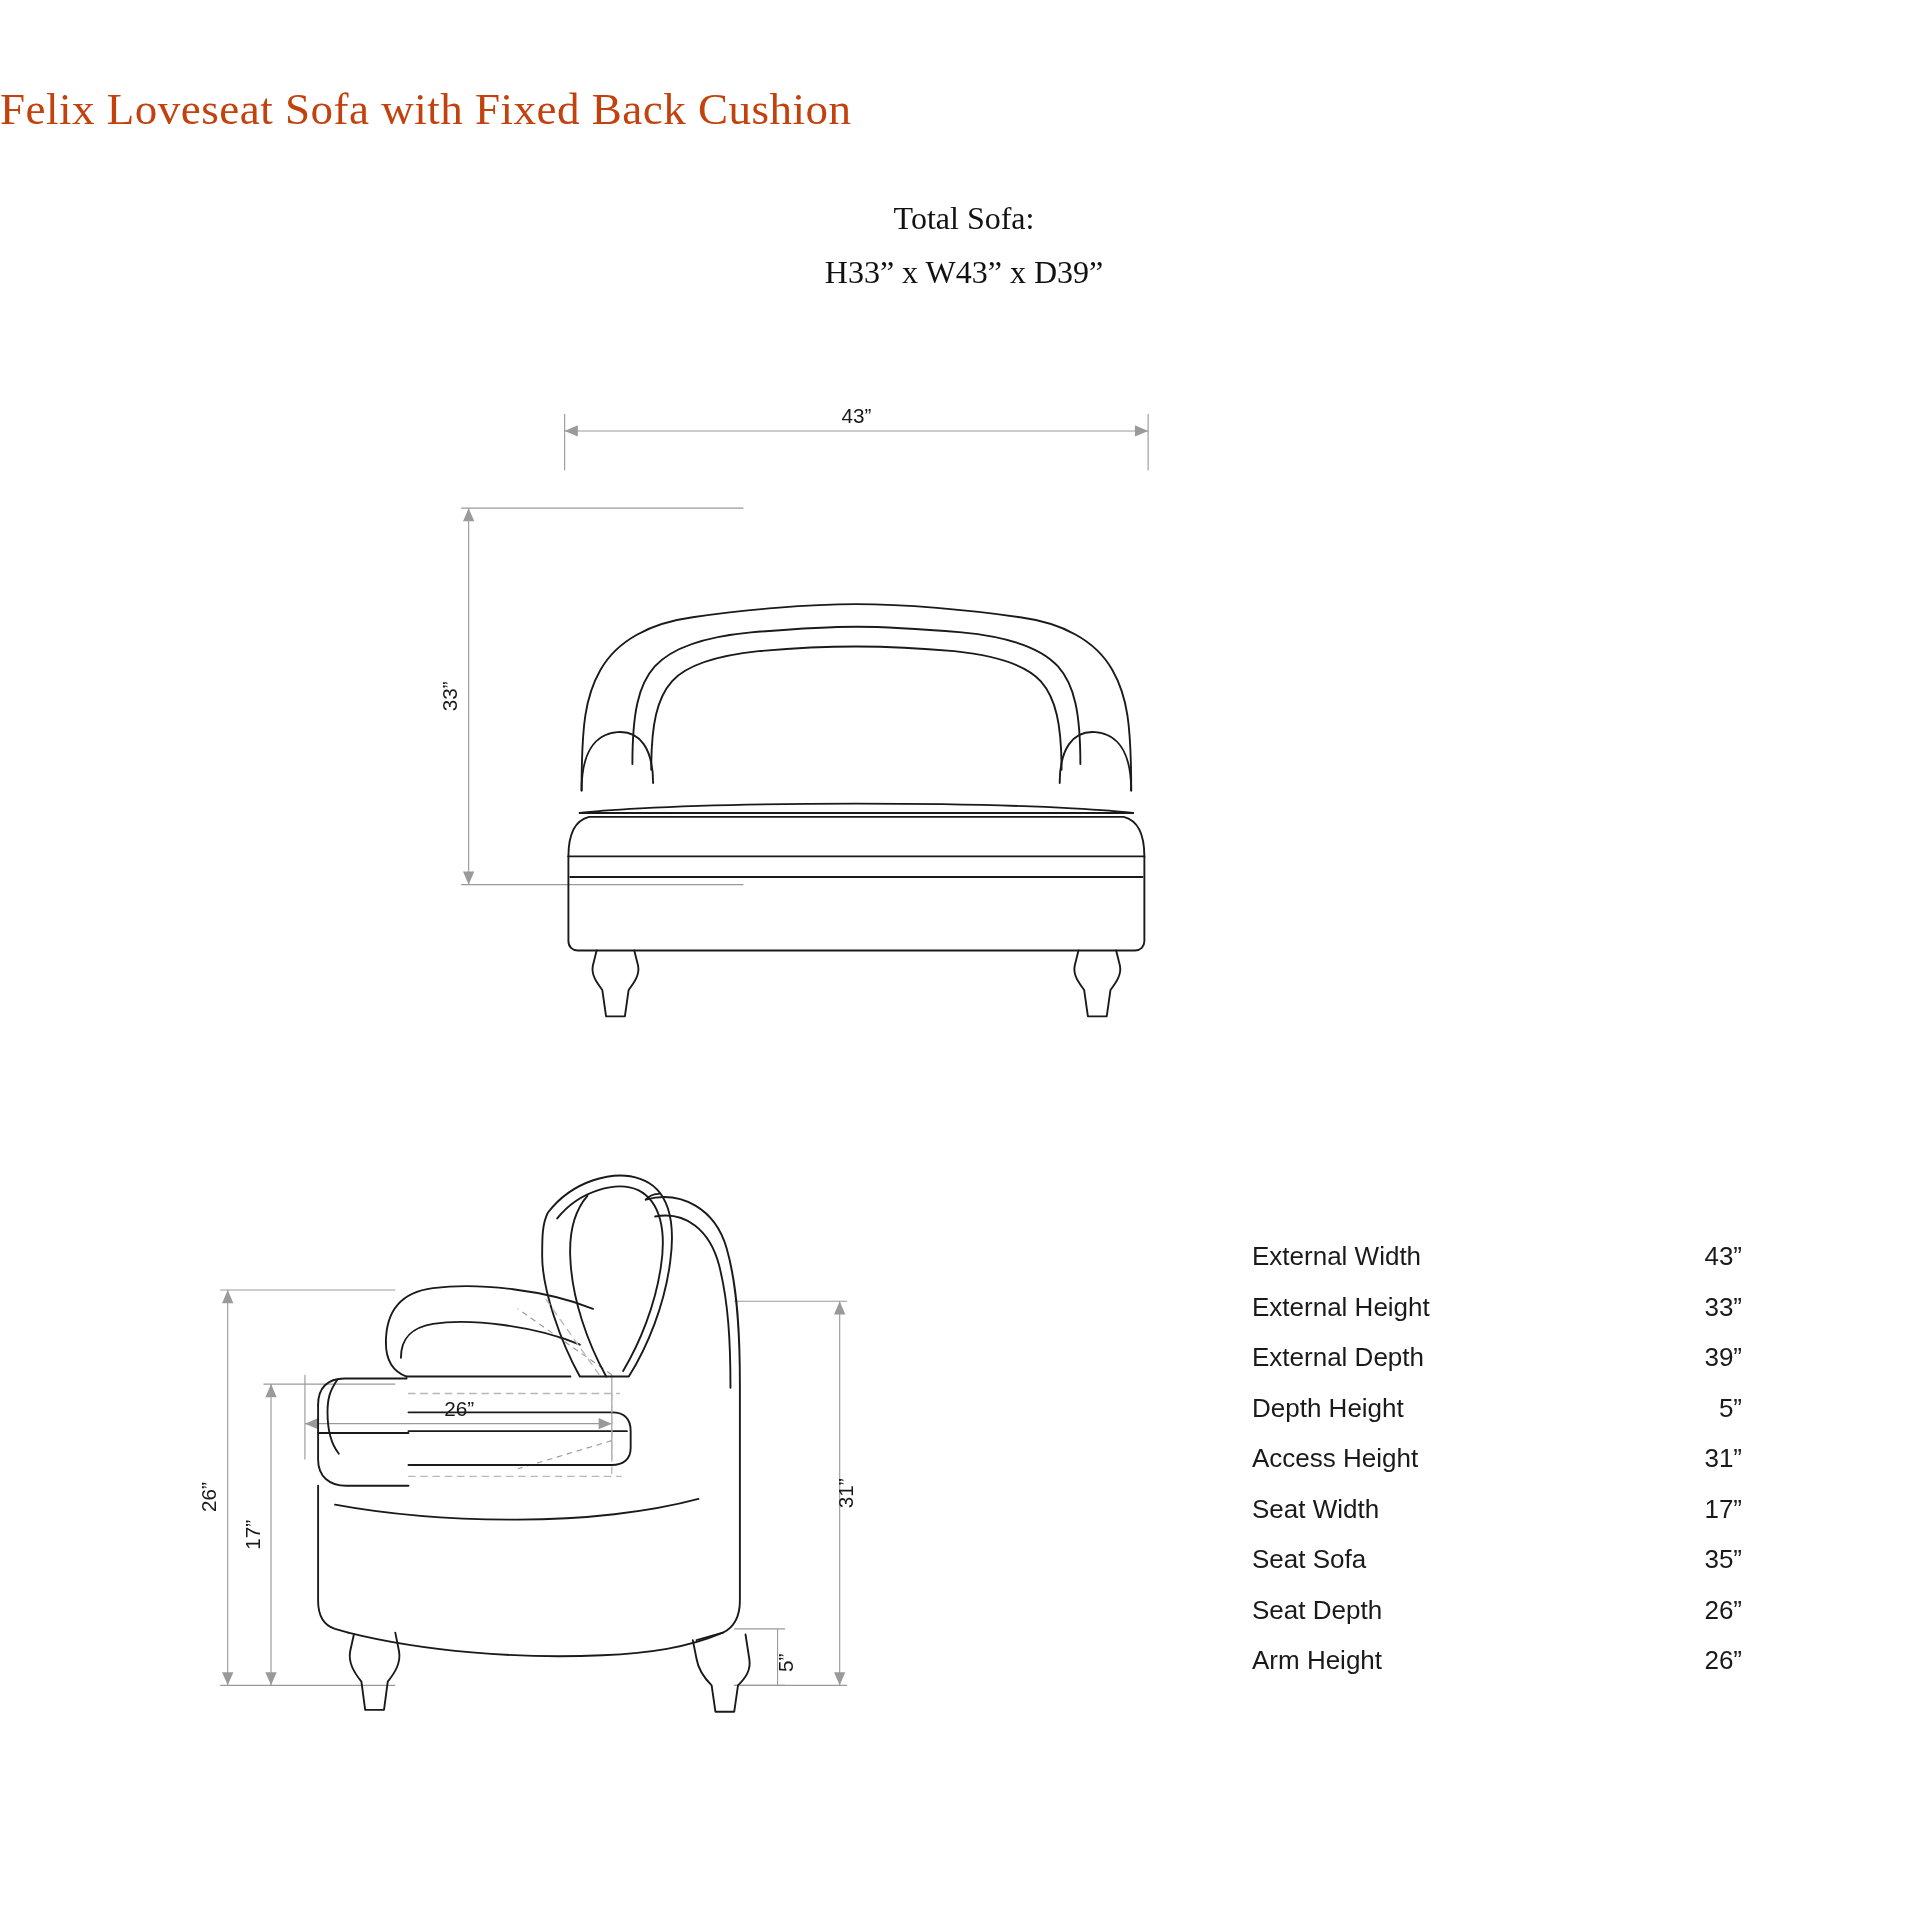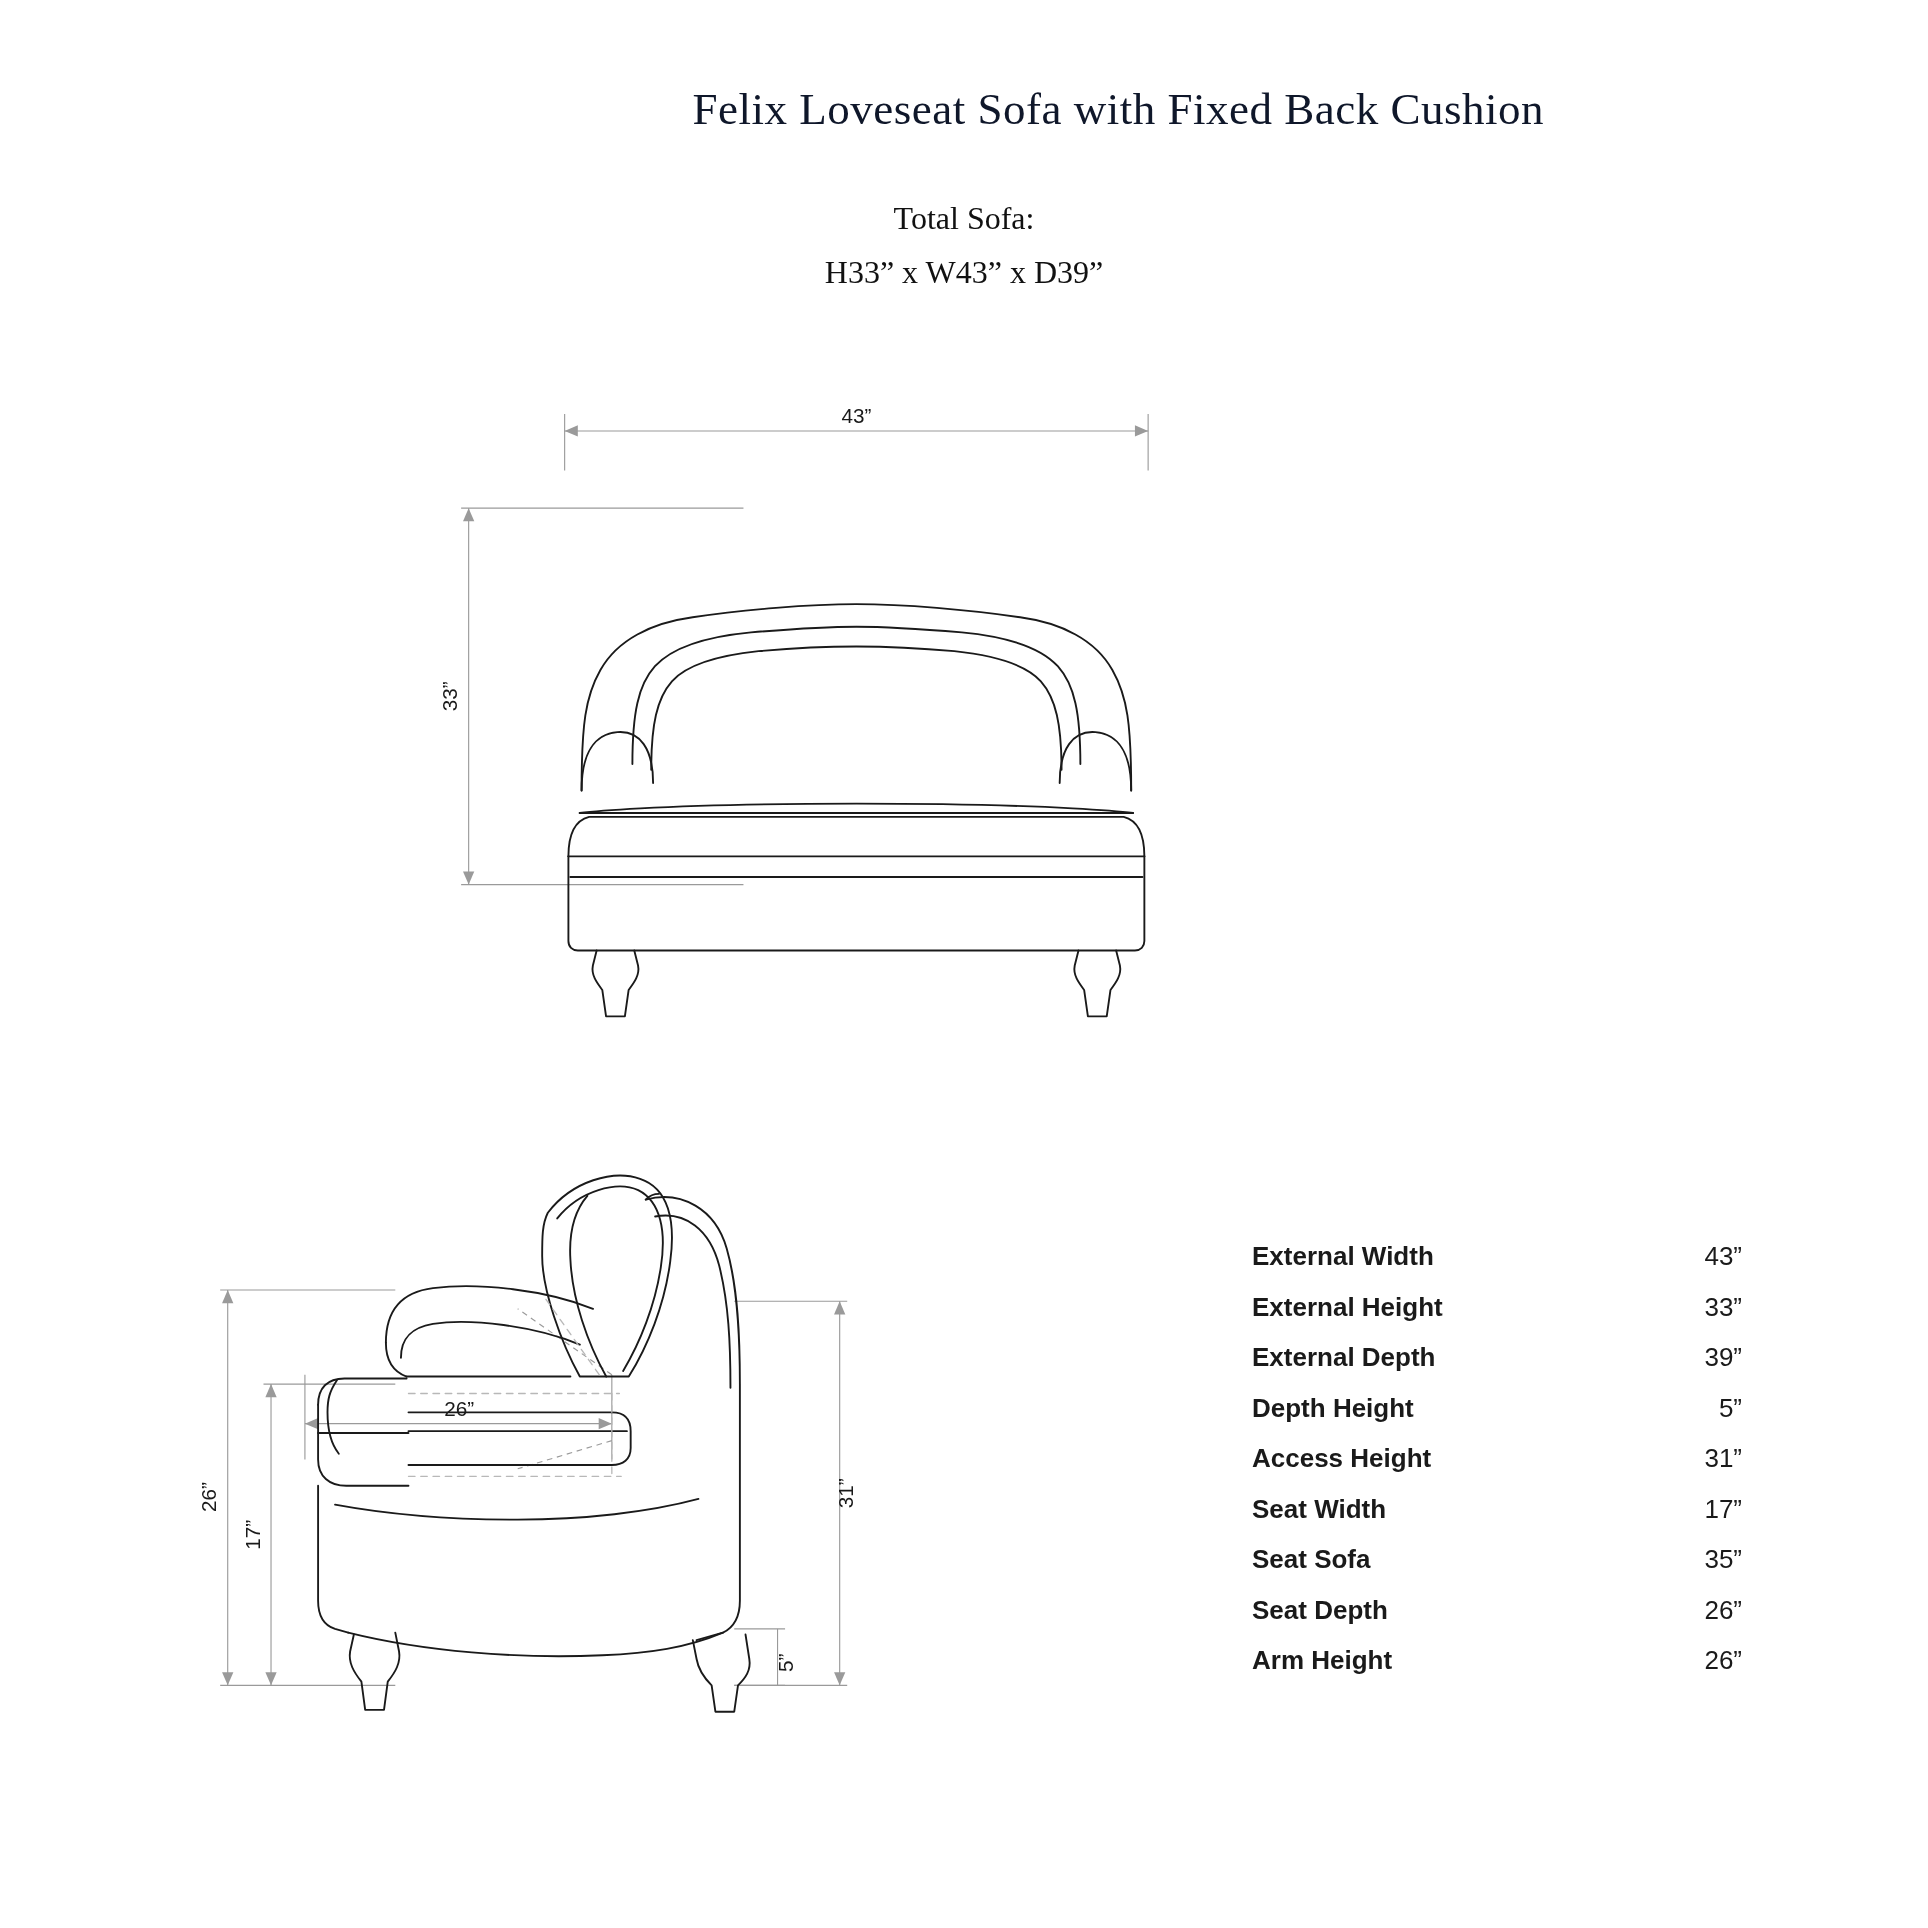--- a/index.html
+++ b/index.html
@@ -15,25 +15,25 @@
     color: #1a1a1a;
     overflow: hidden;
   }
 
   
   .title {
     position: absolute;
     top: 83px;
     left: 0;
     width: 1544px;
-    text-align: right;
+    text-align: left;
     font-family: "Liberation Serif", serif;
     font-size: 45px;
     letter-spacing: 0.5px;
-    color: #0f172a;
+    color: #c2410c;
     font-weight: 400;
   }
   .subtitle-1 {
     position: absolute;
     top: 200px;
     left: 0;
     width: 1928px;
     text-align: center;
     font-family: "Liberation Serif", serif;
     font-size: 32px;
@@ -89,21 +89,21 @@
   }
   .spec-row {
     display: flex;
     justify-content: space-between;
     align-items: baseline;
     font-size: 26px;
     line-height: 1.0;
     margin-bottom: 24.5px;
     color: #1a1a1a;
   }
-  .spec-row .label { text-align: right; font-weight: bold; }
+  .spec-row .label { text-align: right; }
   .spec-row .value { text-align: right; min-width: 85px; }
 </style>
 </head>
 <body>
 
 <div class="title">Felix Loveseat Sofa with Fixed Back Cushion</div>
 <div class="subtitle-1">Total Sofa:</div>
 <div class="subtitle-2">H33” x W43” x D39”</div>
 
 <div class="front-view">

